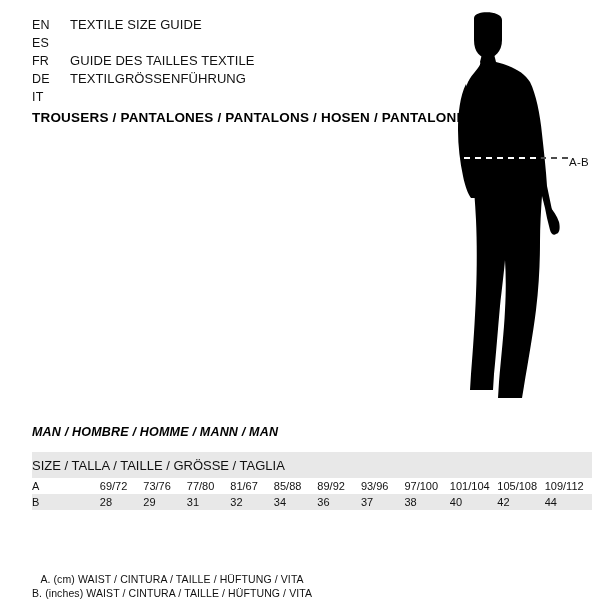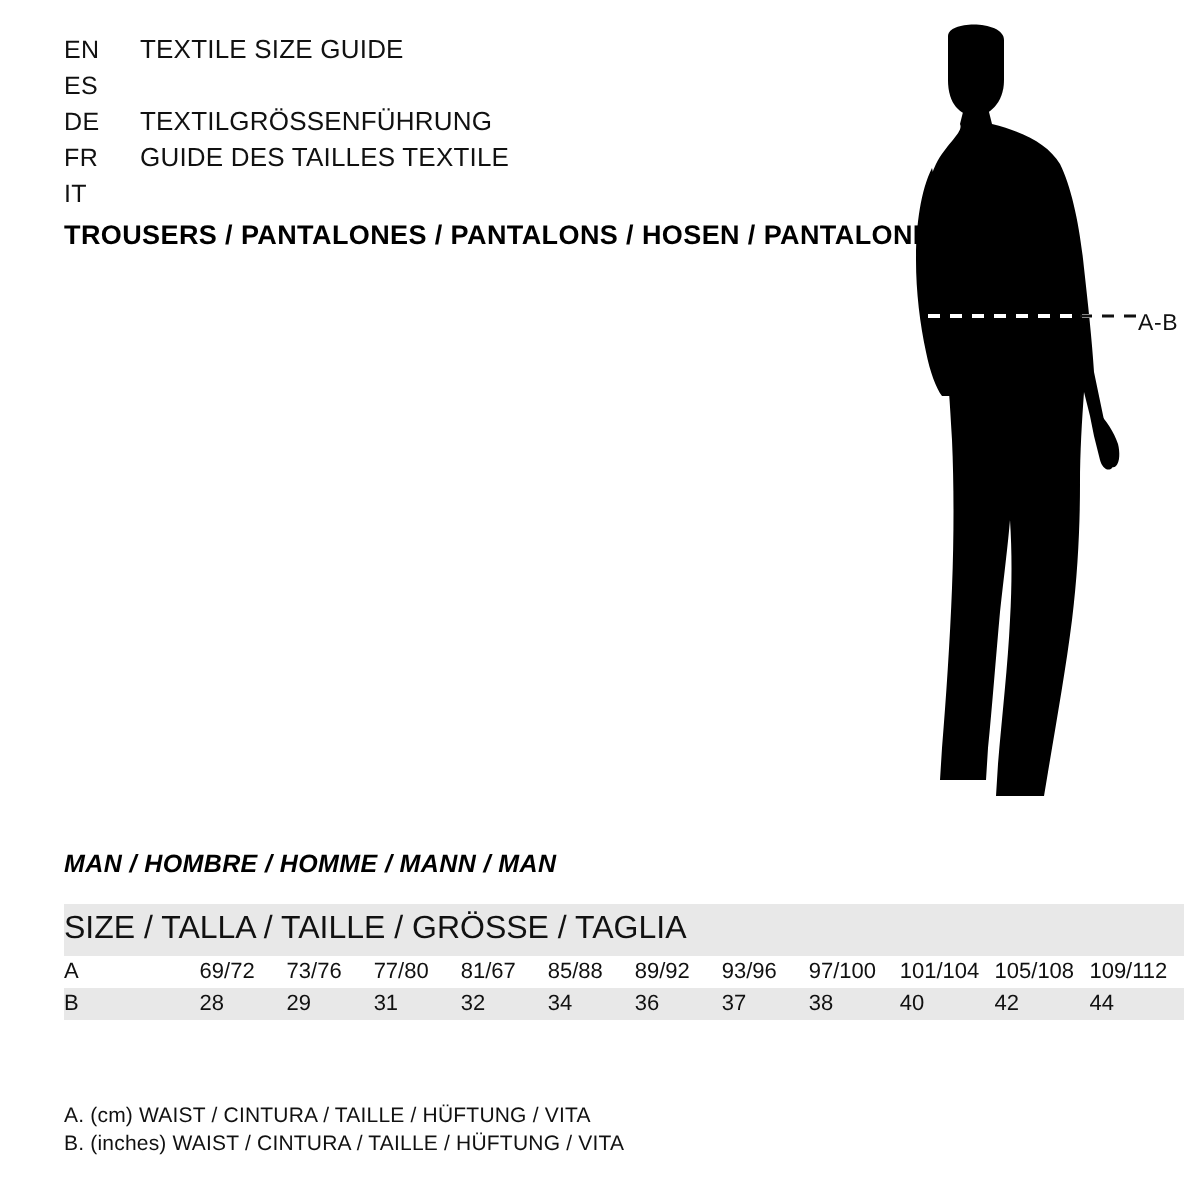--- a/index.html
+++ b/index.html
@@ -100,66 +100,67 @@
     padding: 0;
     height: 16px;
     vertical-align: middle;
     color: #111;
     white-space: nowrap;
   }
   table.size-table tr.header-row {
     background: #e8e8e8;
   }
   table.size-table tr.header-row td {
-    font-size: 16px;
+    font-size: 13px;
     height: 26px;
     color: #111;
   }
   table.size-table tr.shade td {
     background: #e8e8e8;
   }
   td.label-col {
     width: 96px;
     padding-left: 2px;
   }
   td.datacell {
     width: 51px;
     padding-left: 2px;
   }
 
   .footnotes {
     position: absolute;
     left: 20px;
-    top: 551px;
+    top: 572px;
     font-size: 10.5px;
     line-height: 14px;
     color: #111;
+    text-align: center;
   }
   .footnotes div { letter-spacing: 0.1px; }
 </style>
 </head>
 <body>
 
 <div class="page">
 
   <div class="lang-block">
     <div class="lang-row">
       <span class="lang-code">EN</span>
       <span class="lang-text">TEXTILE SIZE GUIDE</span>
     </div>
     <div class="lang-row">
       <span class="lang-code">ES</span>
     </div>
     <div class="lang-row">
+      <span class="lang-code">FR</span>
+      <span class="lang-text">GUIDE DES TAILLES TEXTILE</span>
+    </div>
+    <div class="lang-row">
       <span class="lang-code">DE</span>
       <span class="lang-text">TEXTILGRÖSSENFÜHRUNG</span>
-    </div>
-    <div class="lang-row">
-      <span class="lang-code">FR</span>
-      <span class="lang-text">GUIDE DES TAILLES TEXTILE</span>
     </div>
     <div class="lang-row">
       <span class="lang-code">IT</span>
     </div>
   </div>
 
   <div class="garment-title">TROUSERS / PANTALONES / PANTALONS / HOSEN / PANTALONI</div>
 
   <div class="figure-wrap">
     <svg width="200" height="400" viewBox="0 0 200 400" xmlns="http://www.w3.org/2000/svg">

